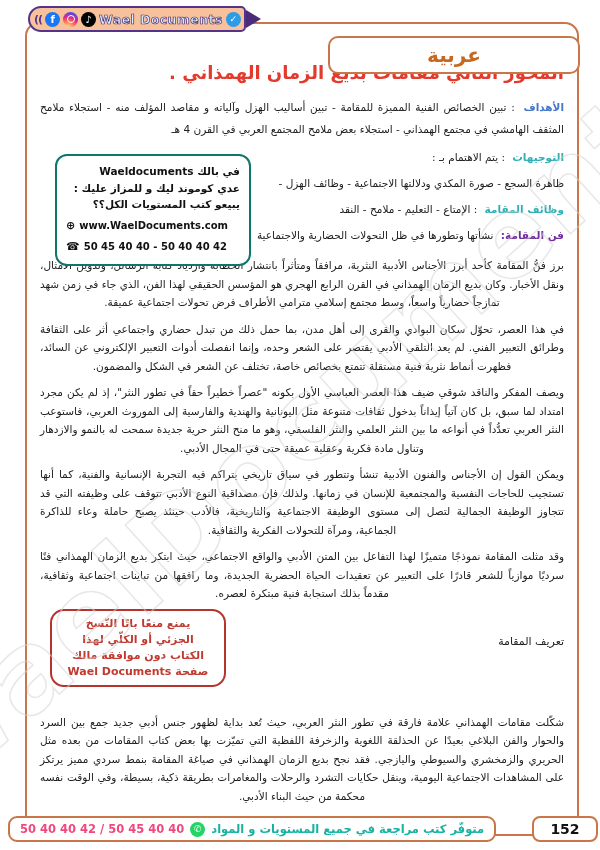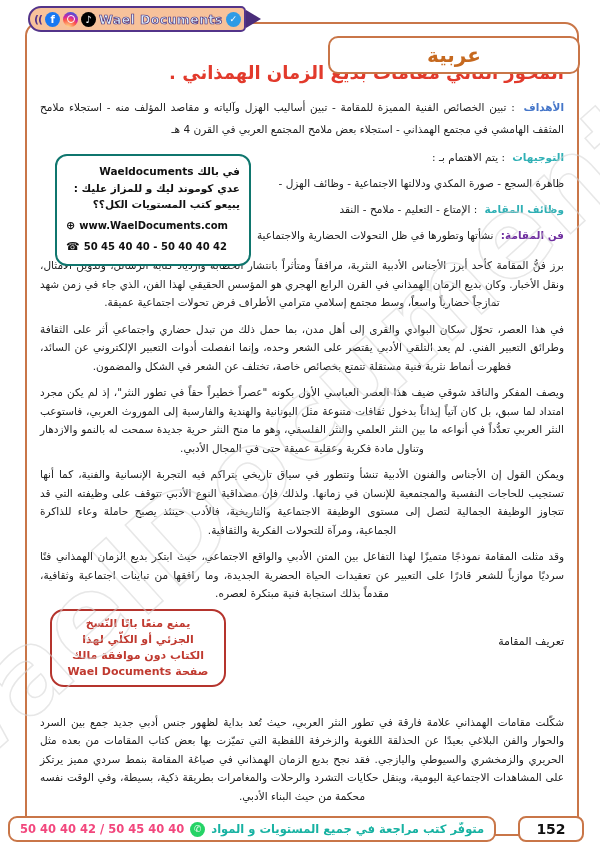--- a/index.html
+++ b/index.html
@@ -48,21 +48,21 @@
   
   .promo{position:absolute;left:55px;top:154px;width:196px;box-sizing:border-box;border:2px solid #0f766e;border-radius:12px;background:#fff;padding:7px 9px 8px 9px;z-index:4;direction:rtl;text-align:right;font-size:10.5px;font-weight:bold;color:#111;line-height:16.5px;}
   .promo .contact{direction:ltr;text-align:left;display:flex;align-items:center;gap:4px;font-size:10px;margin-top:5px;white-space:nowrap;}
   .promo .contact .cicon{font-size:11px;flex:0 0 auto;}
 
   
   .footer-info{position:absolute;left:8px;bottom:8px;height:26px;box-sizing:border-box;border:2px solid #c97648;border-radius:9px;background:#fff;display:flex;align-items:center;justify-content:center;gap:6px;direction:rtl;padding:0 10px;z-index:8;font-weight:bold;font-size:11.5px;white-space:nowrap;}
   .footer-text{color:#17b2a2;}
   .wa-icon{width:15px;height:15px;border-radius:50%;background:#25d366;color:#fff;font-size:9px;display:flex;align-items:center;justify-content:center;flex:0 0 auto;}
   .footer-phones{color:#f2477d;direction:ltr;unicode-bidi:isolate;}
-  .page-num{position:absolute;right:16px;bottom:8px;width:66px;height:26px;box-sizing:border-box;border:2px solid #c97648;border-radius:8px;background:#fff;display:flex;align-items:center;justify-content:center;font-weight:bold;font-size:14px;color:#111;z-index:8;}
+  .page-num{position:absolute;right:2px;bottom:8px;width:66px;height:26px;box-sizing:border-box;border:2px solid #c97648;border-radius:8px;background:#fff;display:flex;align-items:center;justify-content:center;font-weight:bold;font-size:14px;color:#111;z-index:8;}
   .phones-ltr{direction:ltr;unicode-bidi:isolate;}
 </style>
 </head>
 <body>
 
 <div class="page">
 
   <div class="frame"></div>
 
   <div class="pencil">

